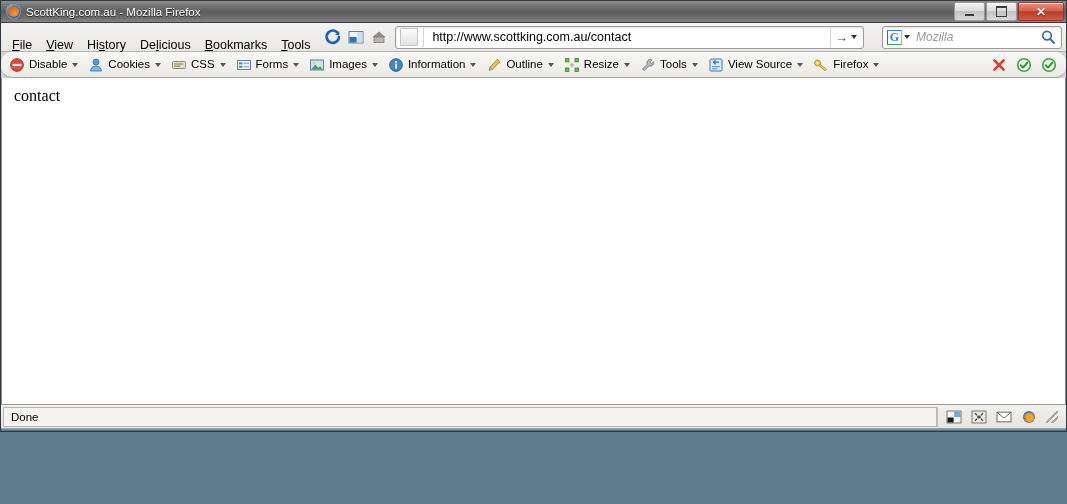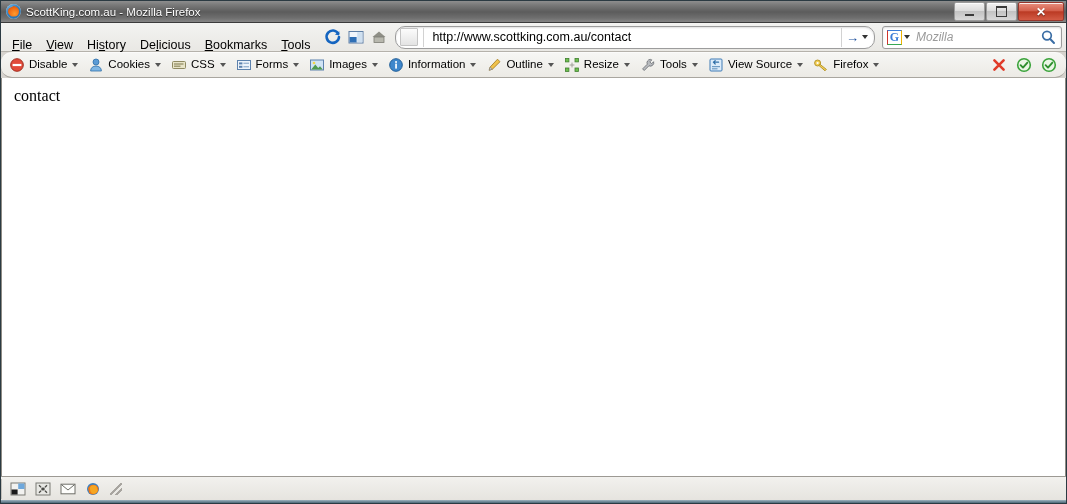--- a/index.html
+++ b/index.html
@@ -7,21 +7,21 @@
     padding: 0;
     background: #5f7a8c;
   }
   body {
     font-family: "Liberation Sans", sans-serif;
     -webkit-font-smoothing: none;
   }
   .window {
     position: relative;
     width: 1067px;
-    height: 504px;
+    height: 432px;
     overflow: hidden;
     box-sizing: border-box;
     background: #d6d3ce;
     border: 1px solid #2b3a42;
     display: flex;
     flex-direction: column;
   }
 
   
   .titlebar {
@@ -126,25 +126,25 @@
     font-family: "Liberation Sans", sans-serif;
     cursor: default;
   }
   .menu-item u { text-decoration: underline; }
 
   .navicons { display: flex; align-items: center; gap: 5px; margin-left: 7px; }
   .navicon { width: 18px; height: 18px; position: relative; display:block; }
 
   .urlbar {
     flex: 1 1 auto;
-    margin: 0 7px 0 7px;
+    margin: 0 18px 0 7px;
     height: 21px;
     background: #fff;
     border: 1px solid #9c9c9c;
-    border-radius: 10px;
+    border-radius: 3px;
     display: flex;
     align-items: center;
     box-shadow: inset 0 1px 2px rgba(0,0,0,0.13);
     min-width: 0;
   }
   .url-favicon {
     width: 16px; height: 16px;
     margin: 0 5px 0 4px;
     flex: 0 0 16px;
     background: linear-gradient(to bottom, #fcfcfc, #e4e4e4);
@@ -546,20 +546,23 @@
         </svg>
       </span>
     </div>
   </div>
 
   <div class="content">
     <div class="page-text">contact</div>
   </div>
 
   <div class="statusbar">
+    <div class="status-panel">
+      <span class="status-text">Done</span>
+    </div>
     <div class="status-icons">
       <span class="status-ico">
         <svg width="16" height="14" viewBox="0 0 16 14">
           <rect x="1" y="1" width="14" height="12" fill="#f2f2f0" stroke="#7a7a74" stroke-width="1"></rect>
           <path d="M1.5 7.5 L7.6 7.5 L7.6 12.5 L1.5 12.5 Z" fill="#1a1a1a"></path>
           <path d="M8.2 1.5 L14.5 1.5 L14.5 7 L8.2 7 Z" fill="#6fa8dc"></path>
         </svg>
       </span>
       <span class="status-ico">
         <svg width="16" height="14" viewBox="0 0 16 14">

